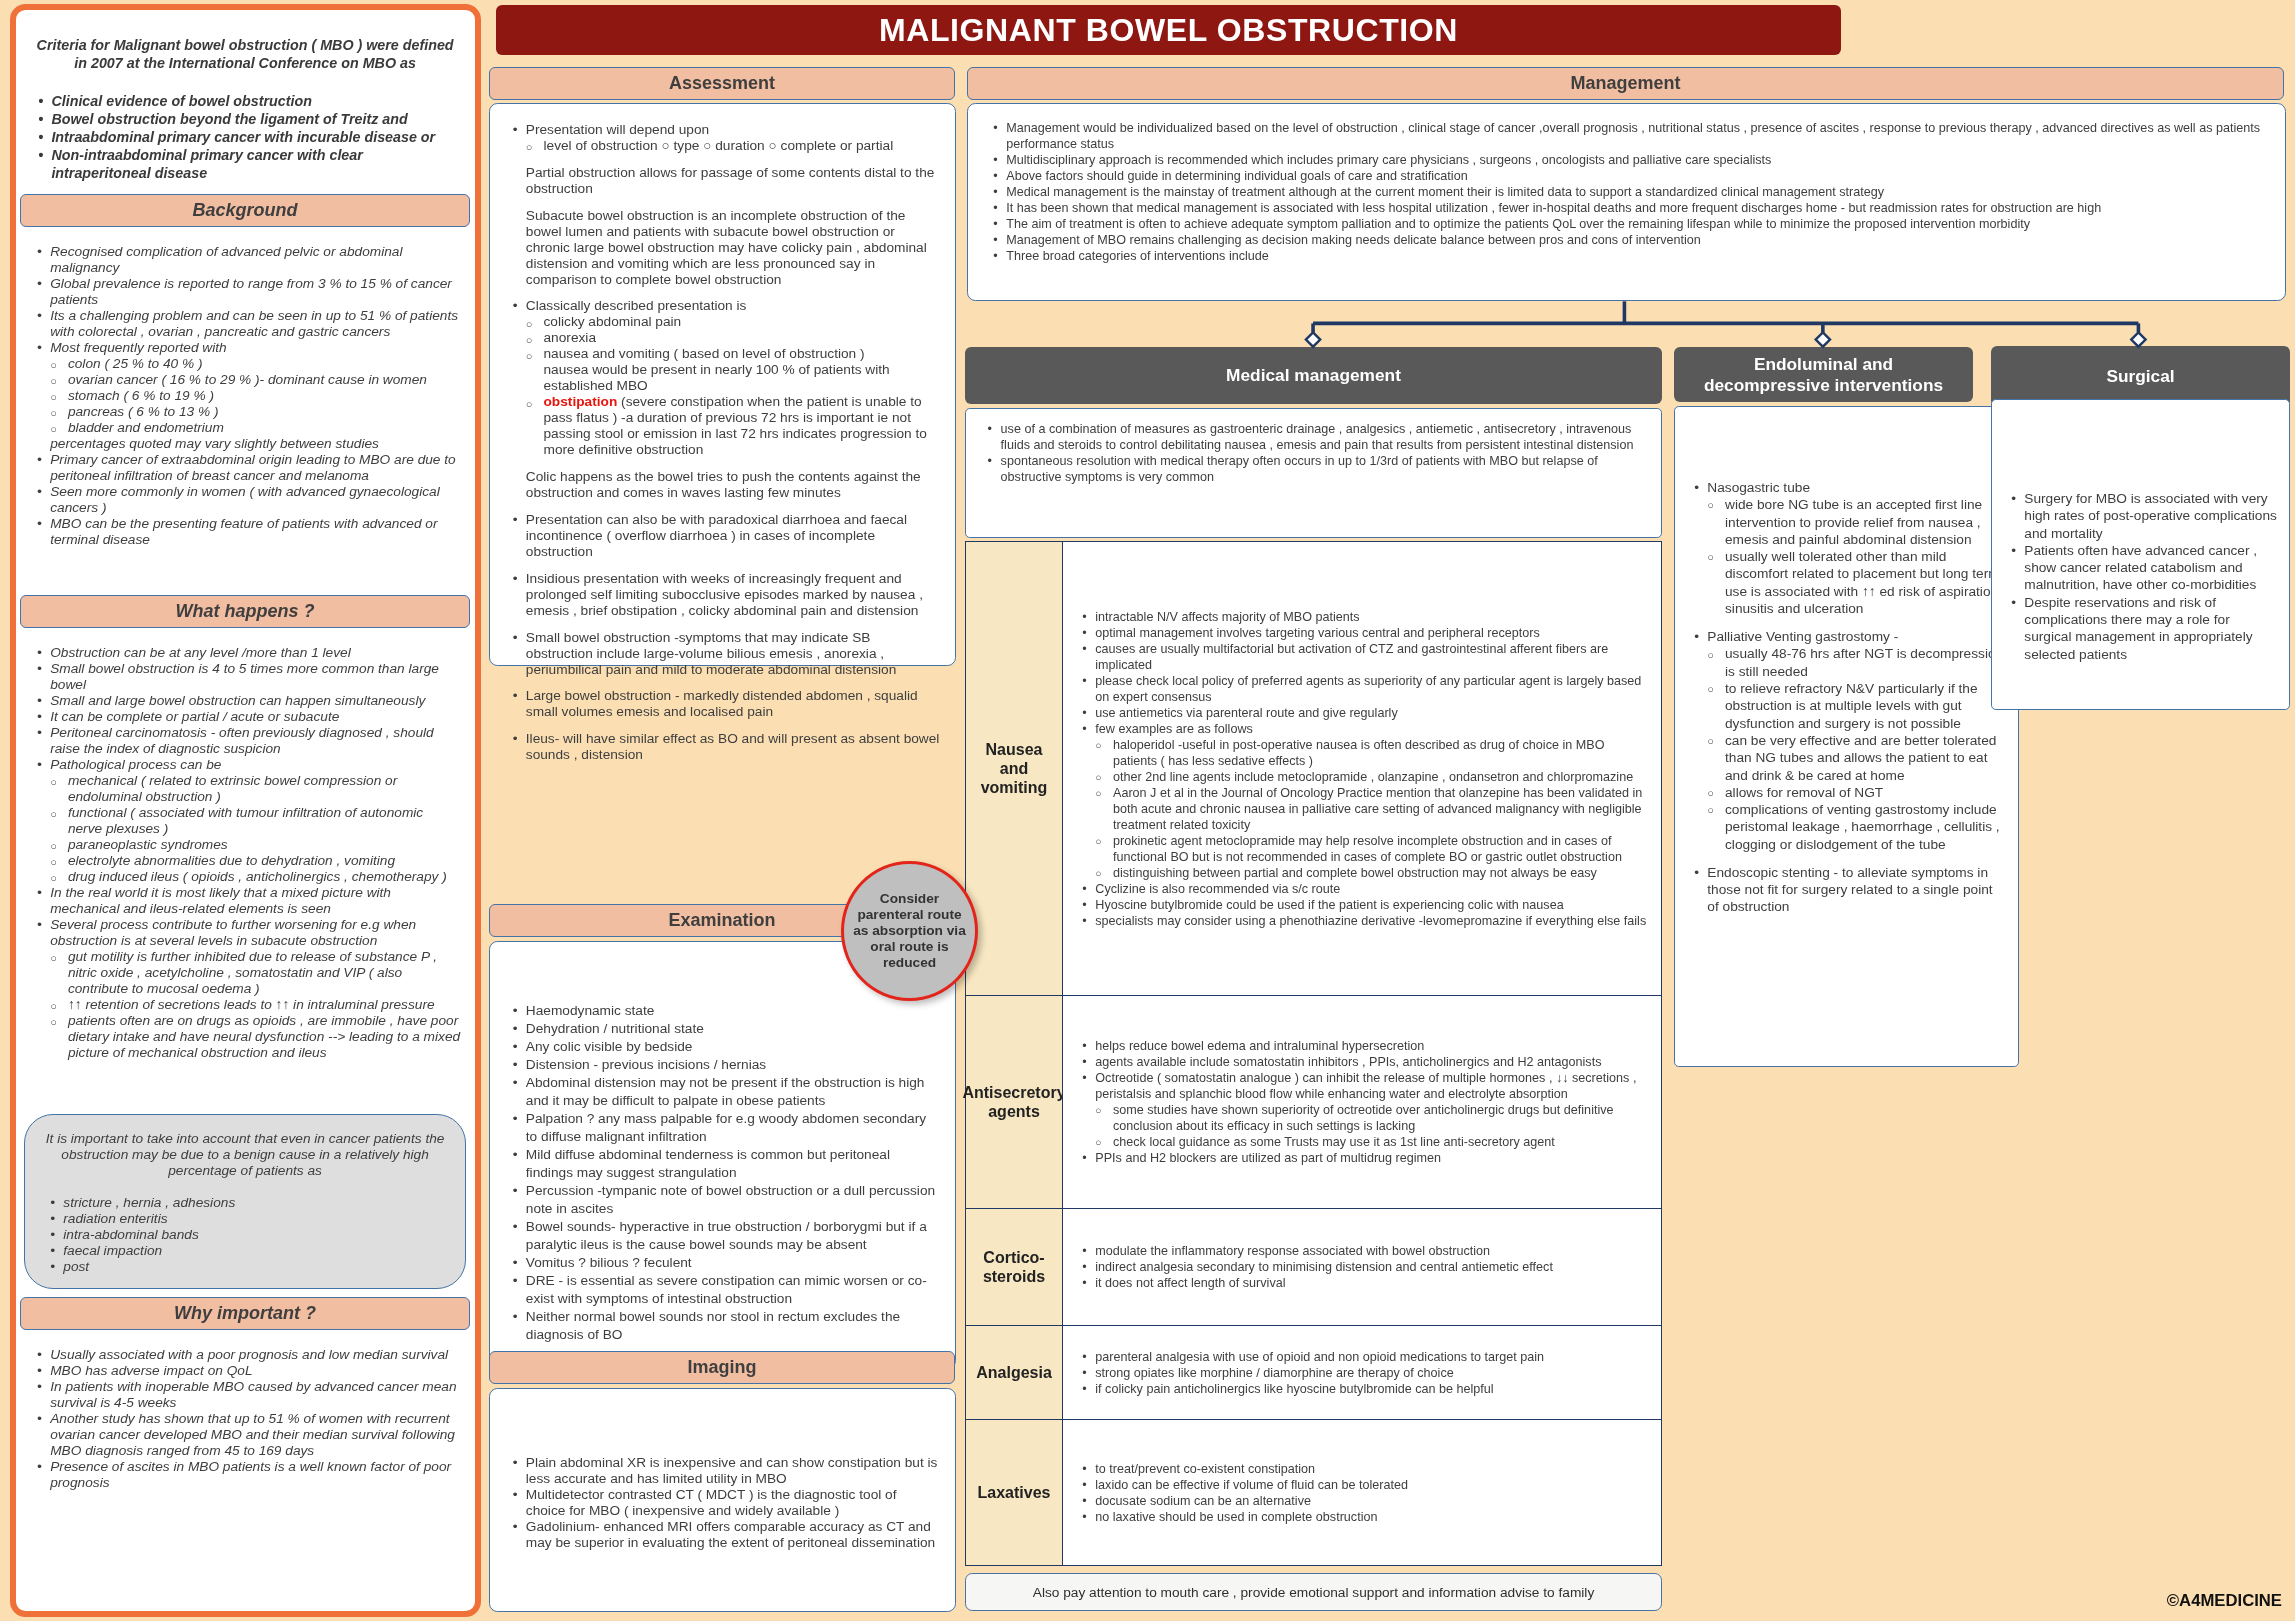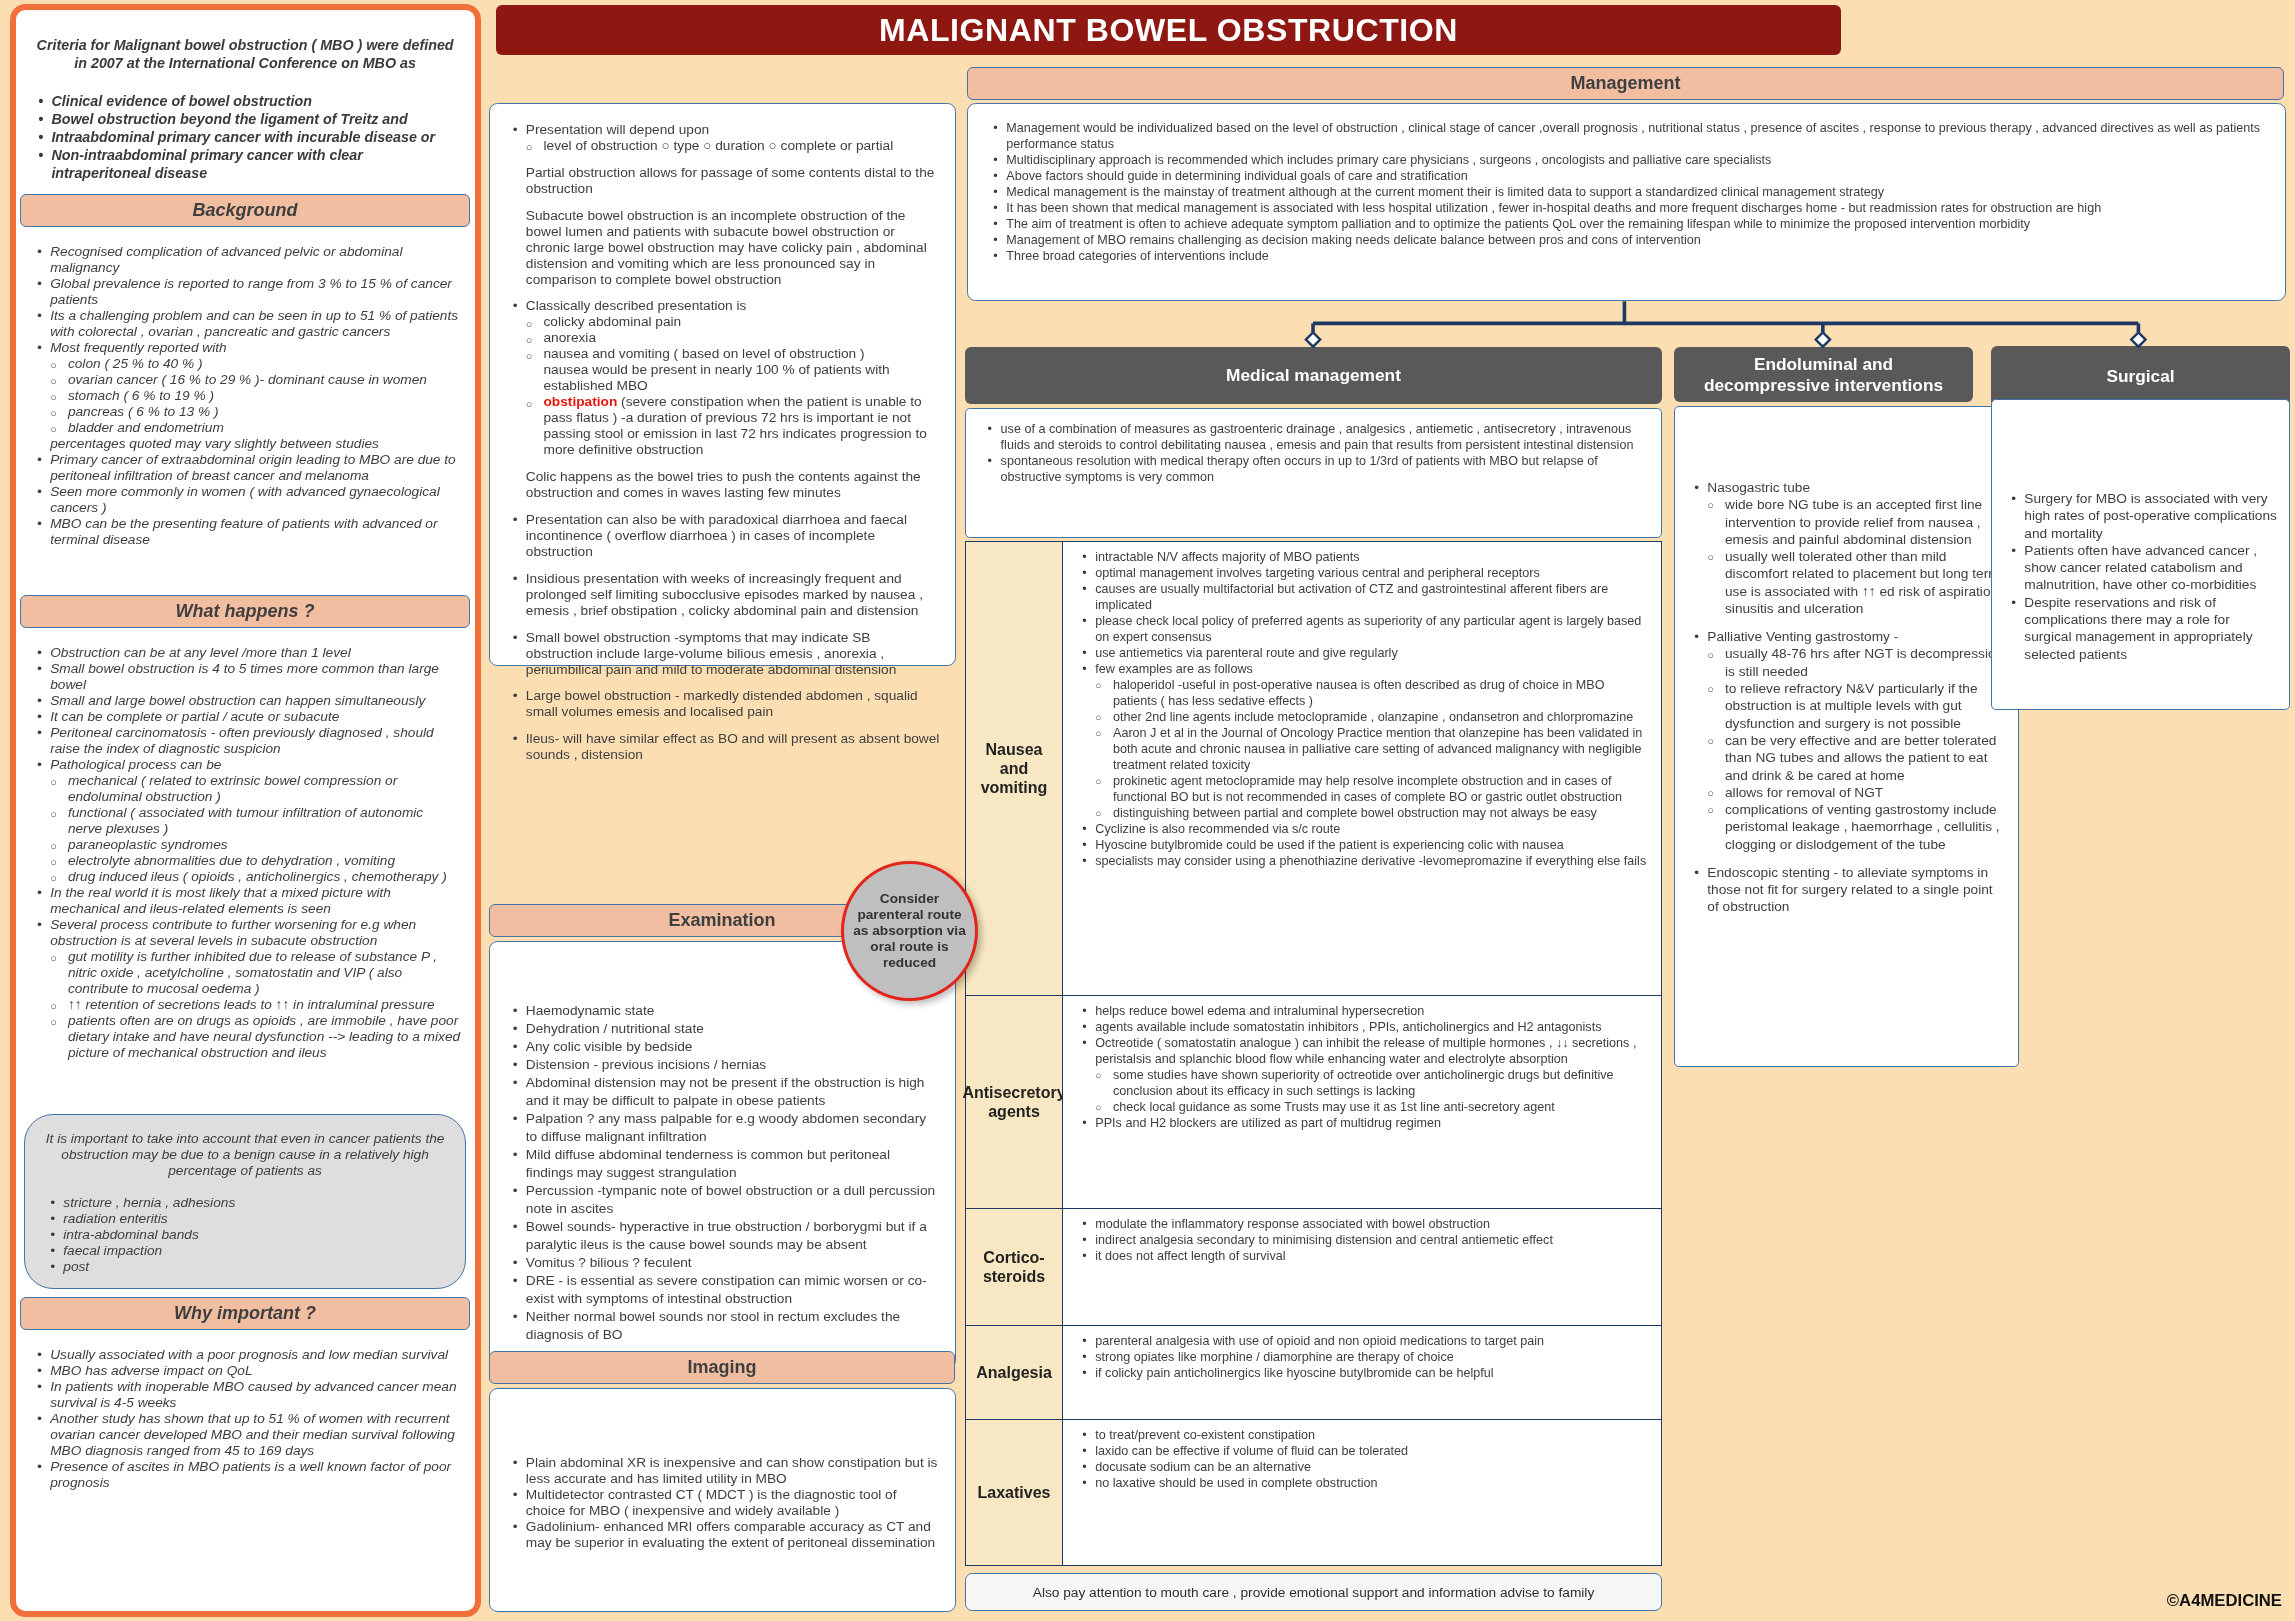--- a/index.html
+++ b/index.html
@@ -26,21 +26,21 @@
   .lc{padding-left:20.3px;}
   .lic{padding-left:38px;}
   .gap{height:10.8px;}
   .hl{color:#E8150D;font-weight:bold;}
   .mgmt-panel{font-size:12.6px;line-height:16px;}
   .dark-h{position:absolute;background:#595959;border-radius:6px;color:#FFFFFF;font-weight:bold;text-align:center;font-size:17.3px;display:flex;align-items:center;justify-content:center;box-sizing:border-box;line-height:20.3px;}
   .med-table{position:absolute;left:965px;top:541px;width:697px;height:1025px;border:1.8px solid #1F3864;box-sizing:border-box;display:flex;flex-direction:column;}
   .med-row{display:flex;box-sizing:border-box;border-top:1.8px solid #1F3864;}
   .med-row:first-child{border-top:none;}
   .med-label{width:96px;background:#F7E7C2;display:flex;align-items:center;justify-content:center;text-align:center;font-weight:bold;font-size:16px;line-height:19px;color:#222222;padding:21px;box-sizing:border-box;}
-  .med-cell{flex:1;background:#FFFFFF;border-left:1.8px solid #1F3864;padding:7.2px 12px;font-size:12.6px;line-height:16px;display:flex;flex-direction:column;justify-content:flex-start;box-sizing:border-box;}
+  .med-cell{flex:1;background:#FFFFFF;border-left:1.8px solid #1F3864;padding:7.2px 12px;font-size:12.6px;line-height:16px;display:flex;flex-direction:column;justify-content:center;box-sizing:border-box;}
   .footer-box{position:absolute;left:965px;top:1573px;width:697px;height:38px;background:#F6F6F4;border:1.8px solid #4473A8;border-radius:7.2px;display:flex;align-items:center;justify-content:center;font-size:13.7px;color:#2F2F2F;box-sizing:border-box;}
   .side-panel{line-height:17.3px;}
   .circle-note{position:absolute;left:841px;top:861px;width:137px;height:140px;background:#BFBFBF;border:3.6px solid #E3241B;border-radius:50%;display:flex;align-items:center;justify-content:center;text-align:center;font-weight:bold;font-size:13.7px;line-height:16px;color:#333333;box-sizing:border-box;padding:8.4px;box-shadow:3.6px 3.6px 6px rgba(0,0,0,0.25);z-index:5;}
   .copyright{position:absolute;right:13px;bottom:9.6px;font-weight:bold;font-size:16.7px;color:#111111;}
   svg.connectors{position:absolute;left:0;top:0;pointer-events:none;z-index:2;}
 </style>
 </head>
 <body>
 
 <div class="page">
@@ -105,20 +105,21 @@
     <div class="sec-h">Why important ?</div>
     <div class="body">
         <div class="li lb">Usually associated with a poor prognosis and low median survival</div>
         <div class="li lb">MBO has adverse impact on QoL</div>
         <div class="li lb">In patients with inoperable MBO caused by advanced cancer mean survival is 4-5 weeks</div>
         <div class="li lb">Another study has shown that up to 51 % of women with recurrent ovarian cancer developed MBO and their median survival following MBO diagnosis ranged from 45 to 169 days</div>
         <div class="li lb">Presence of ascites in MBO patients is a well known factor of poor prognosis</div>
       </div>
   </div>
 
+  <div class="sec-h abs" style="left:489px;top:67px;width:464px;">Assessment</div>
   <div class="panel" style="left:489px;top:103px;width:467px;height:563px;padding:18px 15.5px;">
       <div class="li lb">Presentation will depend upon</div>
       <div class="li lo">level of obstruction ○ type ○ duration ○ complete or partial</div>
       <div class="gap"></div>
       <div class="li lc">Partial obstruction allows for passage of some contents distal to the obstruction</div>
       <div class="gap"></div>
       <div class="li lc">Subacute bowel obstruction is an incomplete obstruction of the bowel lumen and patients with subacute bowel obstruction or chronic large bowel obstruction may have colicky pain , abdominal distension and vomiting which are less pronounced say in comparison to complete bowel obstruction</div>
       <div class="gap"></div>
       <div class="li lb">Classically described presentation is</div>
       <div class="li lo">colicky abdominal pain</div>

